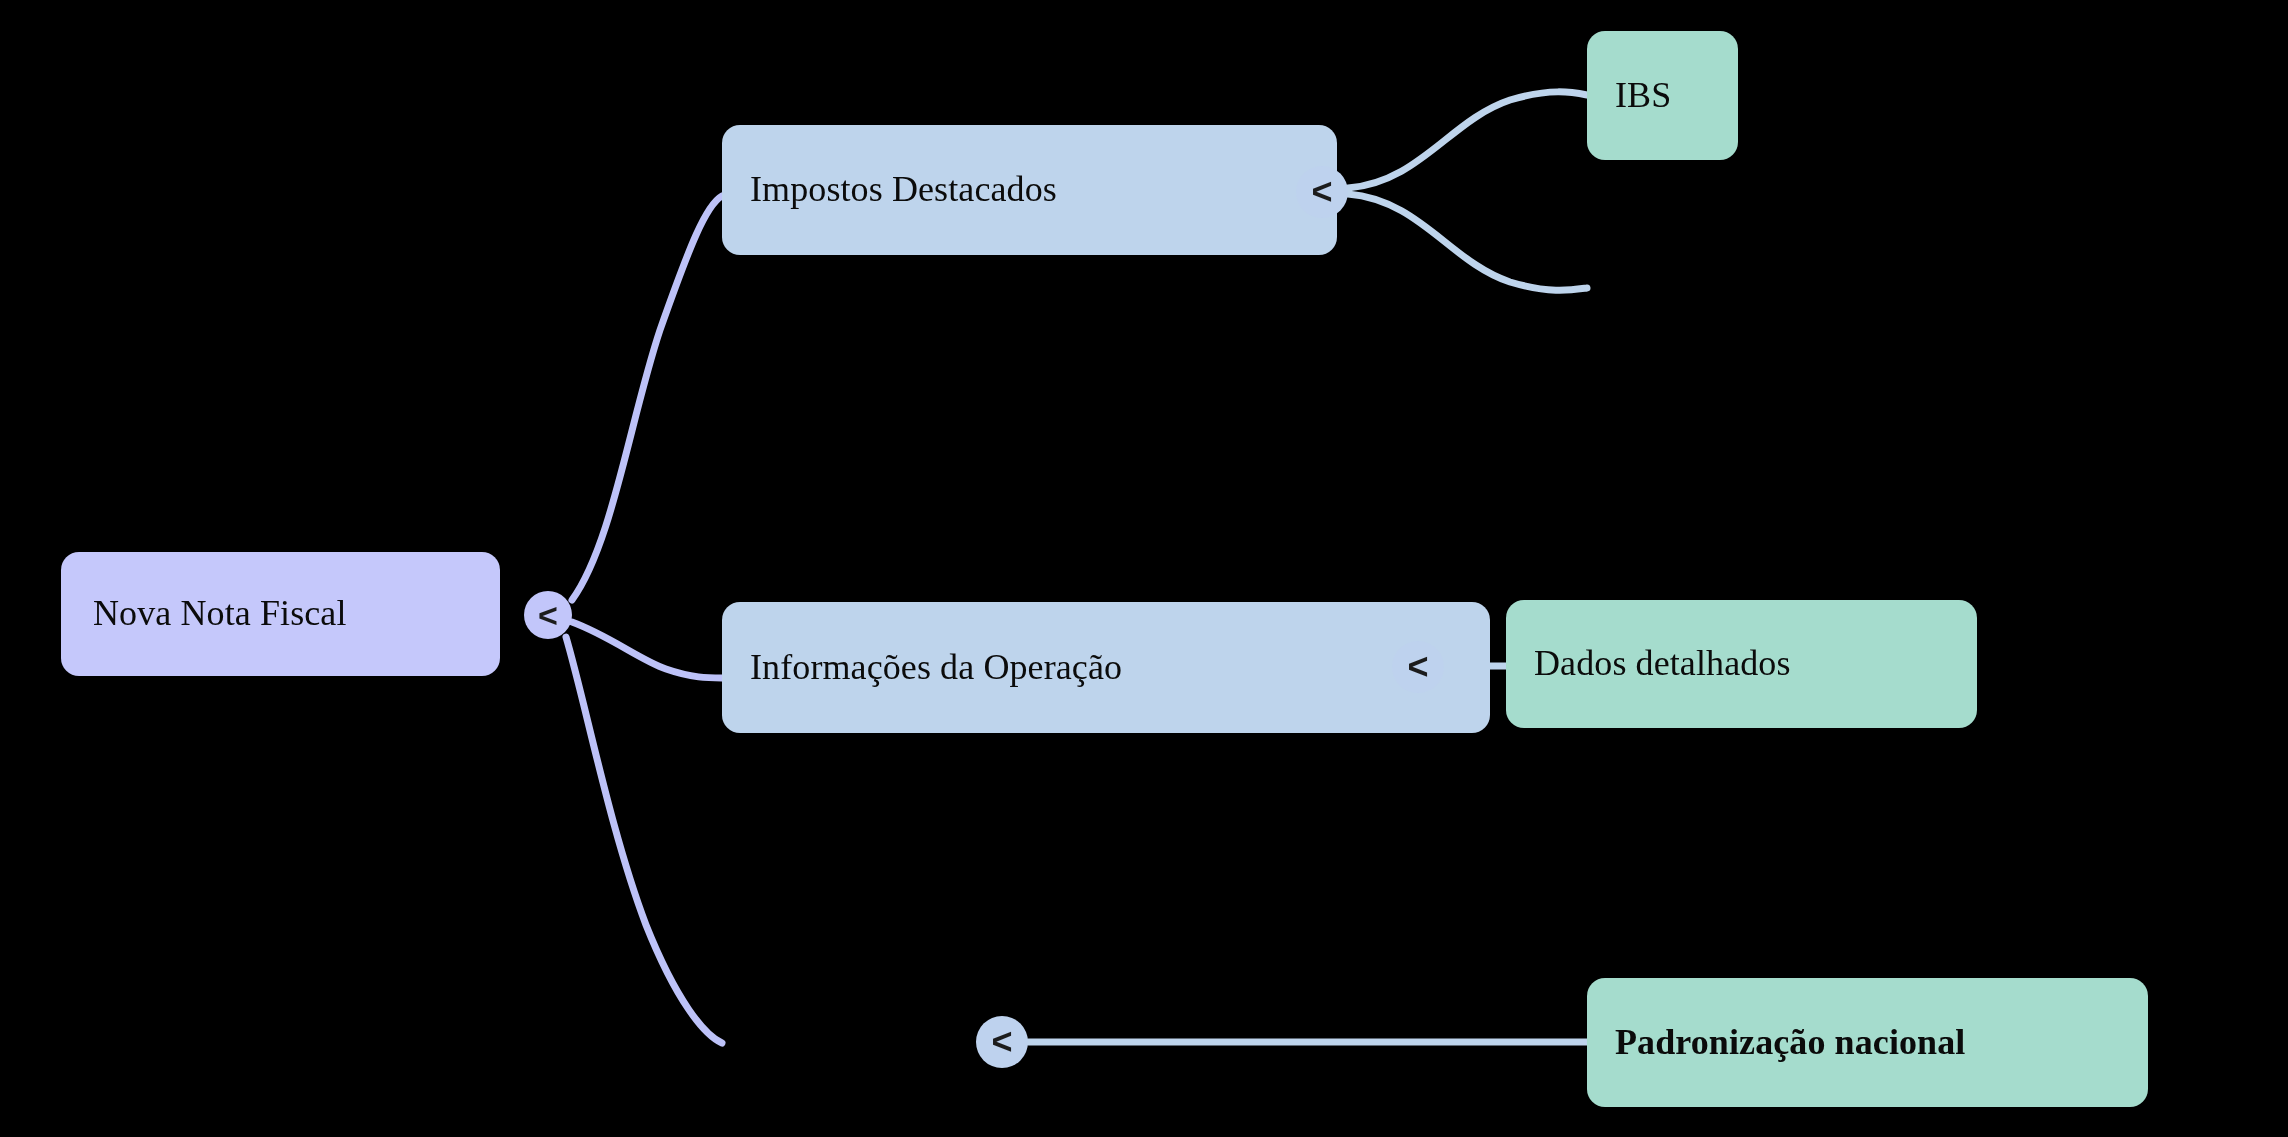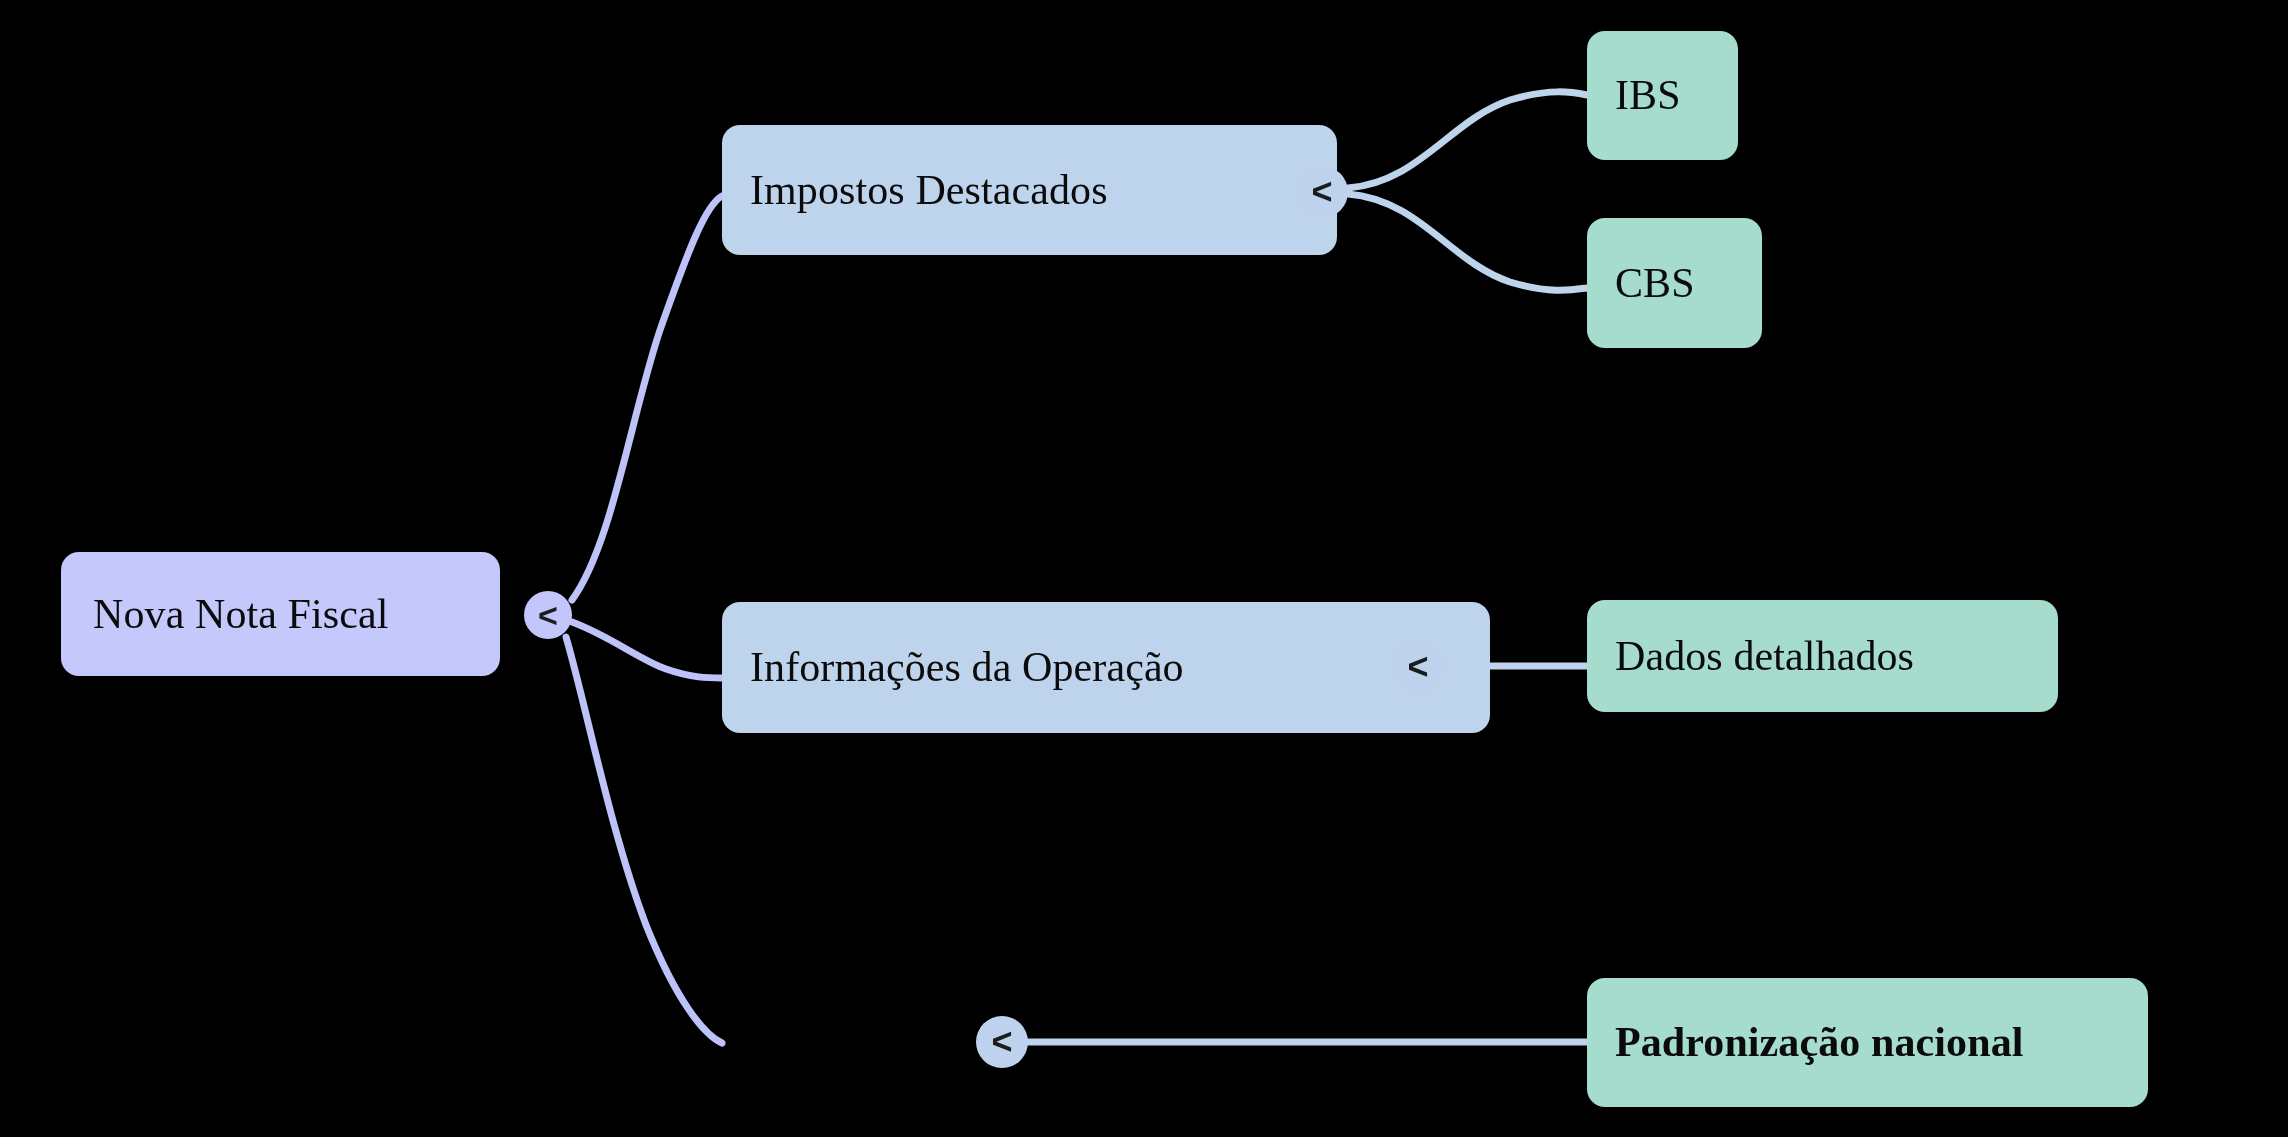--- a/index.html
+++ b/index.html
@@ -25,21 +25,21 @@
     height: 1137px;
     pointer-events: none;
   }
   .node {
     position: absolute;
     box-sizing: border-box;
     display: flex;
     align-items: center;
     border-radius: 18px;
     color: #0b0b0b;
-    font-size: 42px;
+    font-size: 36px;
     line-height: 1.1;
     letter-spacing: 0.1px;
     white-space: nowrap;
     padding: 0 28px;
   }
   .node.root {
     background: #c5c8fb;
     padding-left: 32px;
   }
   .node.level1 {
@@ -102,33 +102,30 @@
   </div>
 
   <div class="connector from-level1" style="left:1296px; top:166px; width:52px; height:52px; font-size:36px;">
     <span>&lt;</span>
   </div>
 
   <div class="node leaf" style="left:1587px; top:31px; width:151px; height:129px;">
     <span>IBS</span>
   </div>
 
-  <div class="node leaf" style="left:1587px; top:218px; width:175px; height:130px;">
-    <span>CBS</span>
-  </div>
 
   <div class="node level1" style="left:722px; top:602px; width:768px; height:131px;">
     <span>Informações da Operação</span>
   </div>
 
   <div class="connector from-level1" style="left:1392px; top:641px; width:52px; height:52px; font-size:36px;">
     <span>&lt;</span>
   </div>
 
-  <div class="node leaf" style="left:1587px; top:600px; width:471px; height:112px;">
+  <div class="node leaf" style="left:1506px; top:600px; width:471px; height:128px;">
     <span>Dados detalhados</span>
   </div>
 
 
   <div class="connector from-level1" style="left:976px; top:1016px; width:52px; height:52px; font-size:36px;">
     <span>&lt;</span>
   </div>
 
   <div class="node leaf" style="left:1587px; top:978px; width:561px; height:129px;font-weight:bold;">
     <span>Padronização nacional</span>

